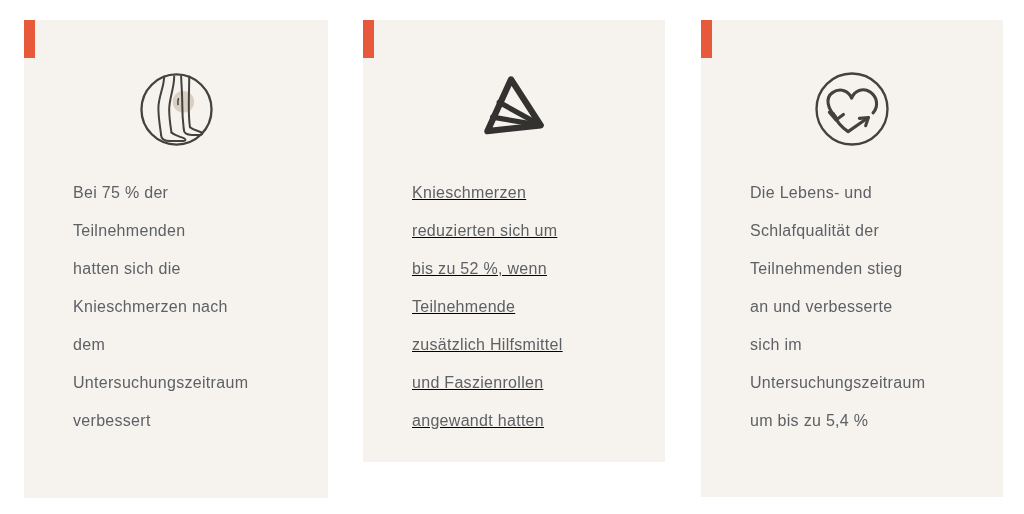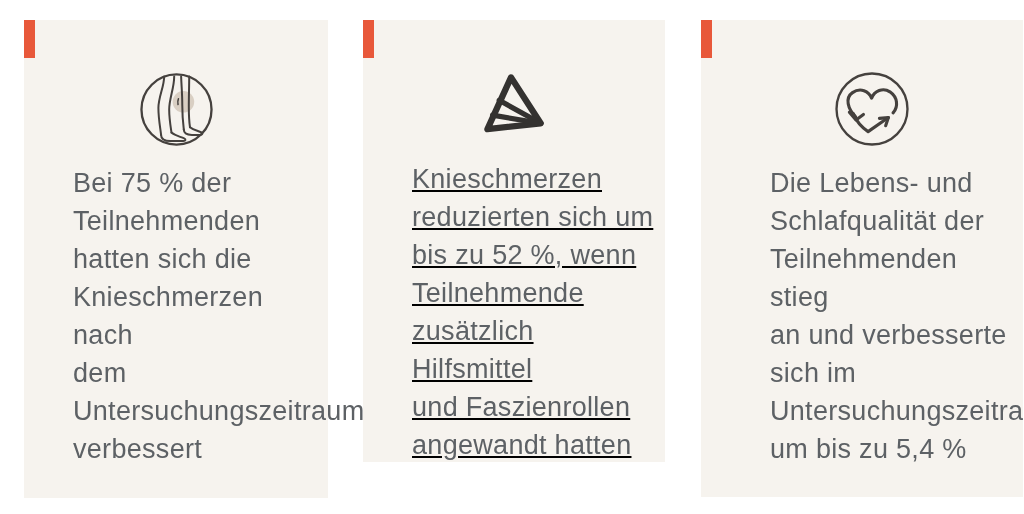--- a/index.html
+++ b/index.html
@@ -17,21 +17,21 @@
   .card {
     position: absolute;
     top: 20px;
     background: var(--card-bg, #F6F3EE);
     display: flex;
     flex-direction: column;
     align-items: center;
   }
   .card-1 { left: 24px;  width: 304px; height: 478px; }
   .card-2 { left: 363px; width: 302px; height: 442px; text-decoration: underline; }
-  .card-3 { left: 701px; width: 302px; height: 477px; padding-left: 20px; }
+  .card-3 { left: 701px; width: 302px; height: 477px; }
   .accent-bar {
     position: absolute;
     left: 0;
     top: 0;
     width: 11px;
     height: 38px;
     background: var(--accent, #E8583A);
   }
   .icon-wrap {
     margin-top: 50px;
@@ -49,22 +49,22 @@
   }
   .fan-stroke {
     stroke: var(--fan-color, #343230);
     fill: none;
     stroke-linecap: round;
     stroke-linejoin: round;
   }
   .knee-highlight { fill: var(--knee-highlight, #D9CFC3); }
   .card-text {
     align-self: stretch;
-    margin: 16px 8px 0 49px;
-    font-size: 27px;
+    margin: 26px 8px 0 49px;
+    font-size: 16px;
     line-height: 38px;
     letter-spacing: 0.3px;
     color: var(--text-color, #5D6165);
     white-space: pre-line;
   }
 </style>
 </head>
 <body>
 
 <div class="page">

